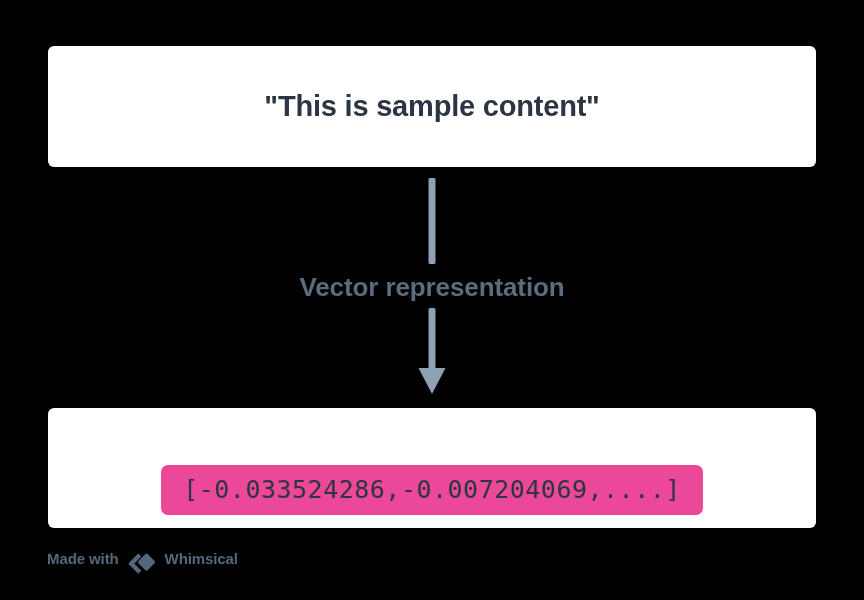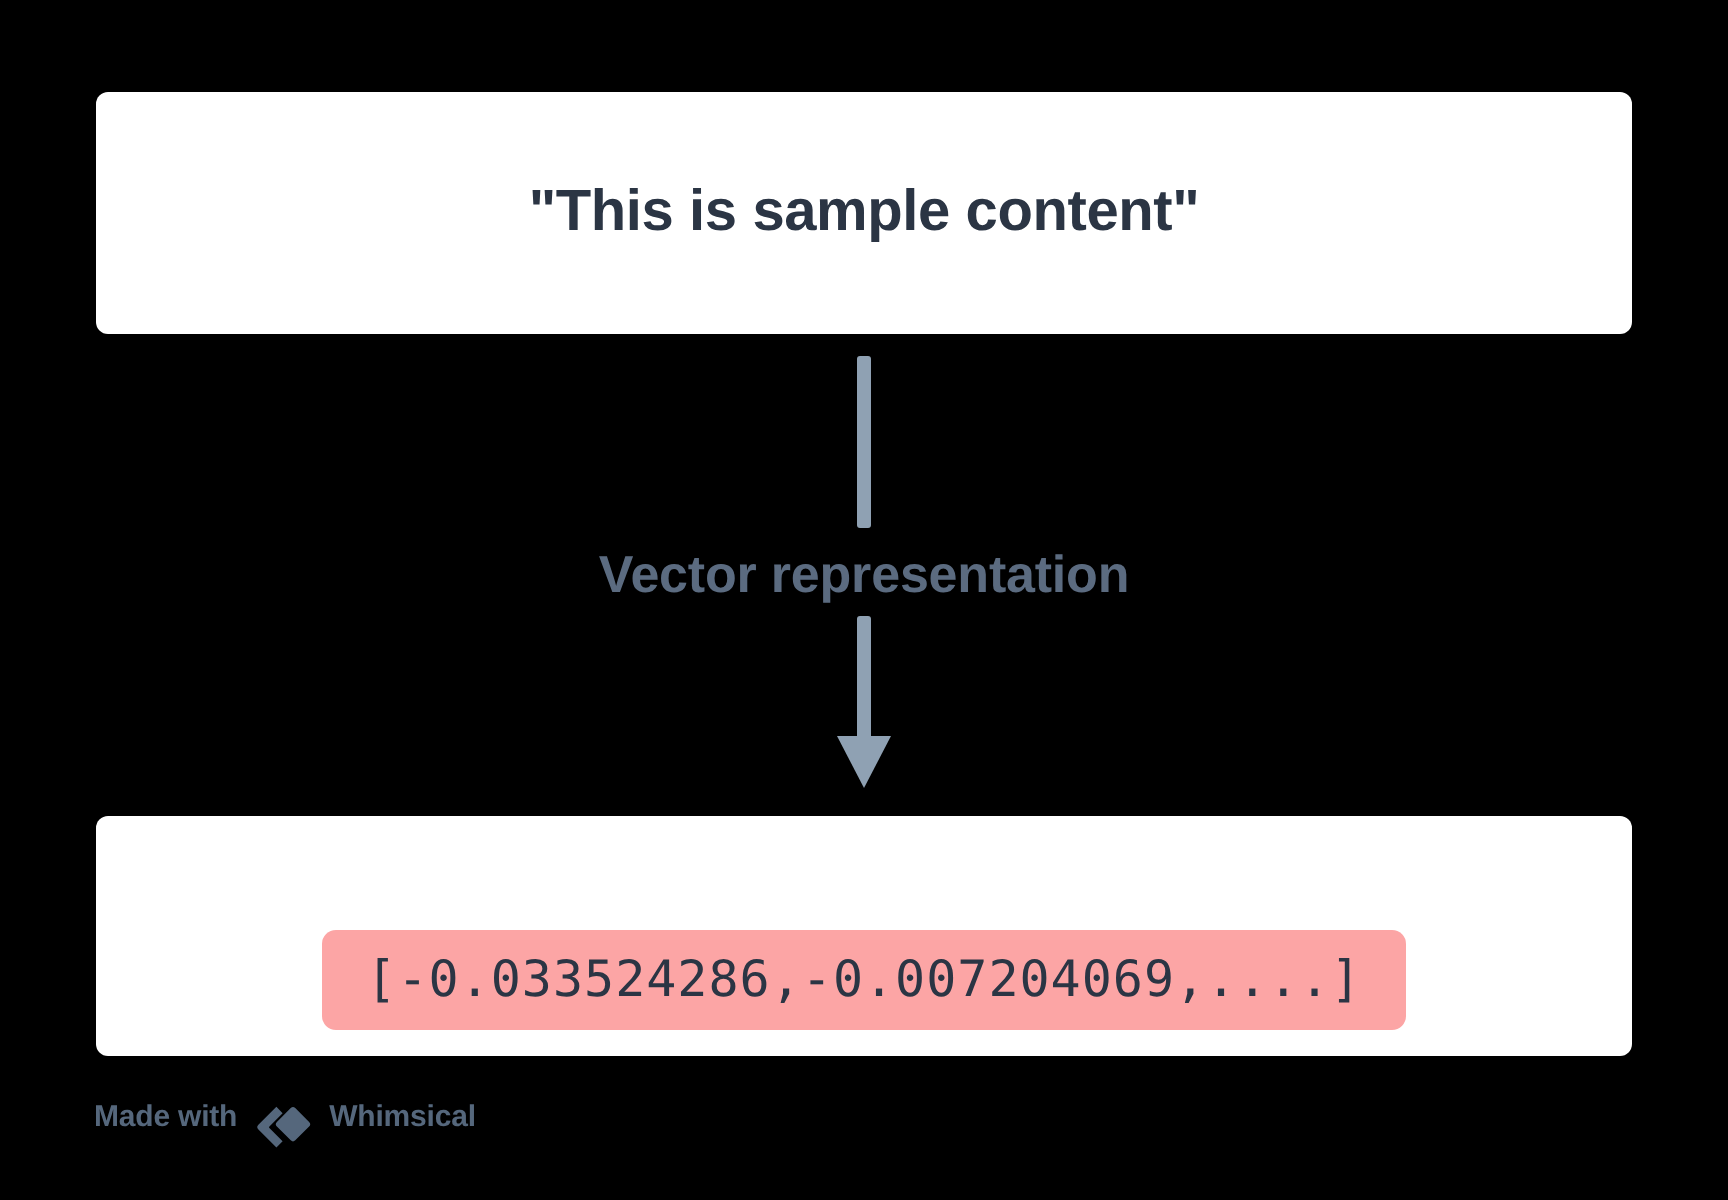--- a/index.html
+++ b/index.html
@@ -54,21 +54,21 @@
     font-weight: 600;
     color: #2b3544;
     letter-spacing: -0.2px;
     line-height: 1.2;
     text-align: center;
     white-space: nowrap;
   }
 
   
   #vector-code-chip {
-    background: #fca5a5;
+    background: #ec4899;
     border-radius: 7px;
     padding: 11px 22px;
     display: inline-block;
     margin-top: 44px;
   }
 
   .code-text {
     font-family: "DejaVu Sans Mono", monospace;
     font-size: 25px;
     font-weight: 400;

